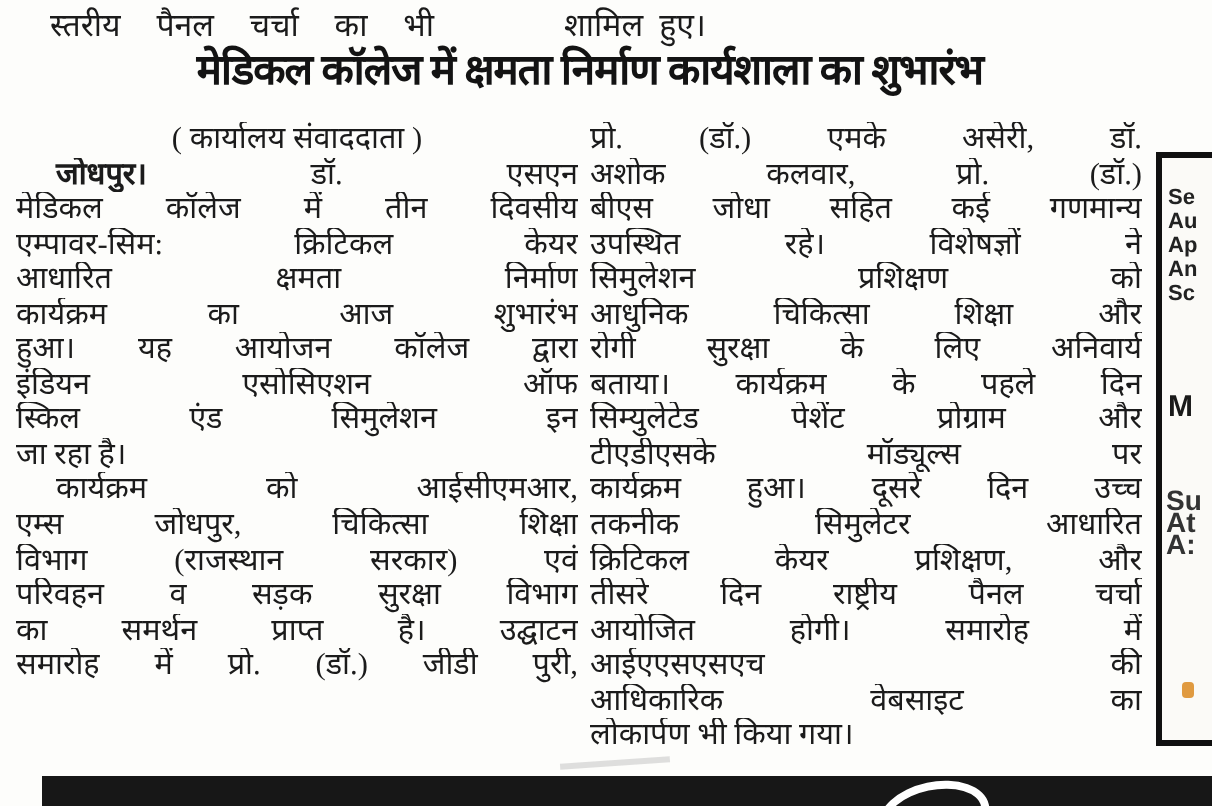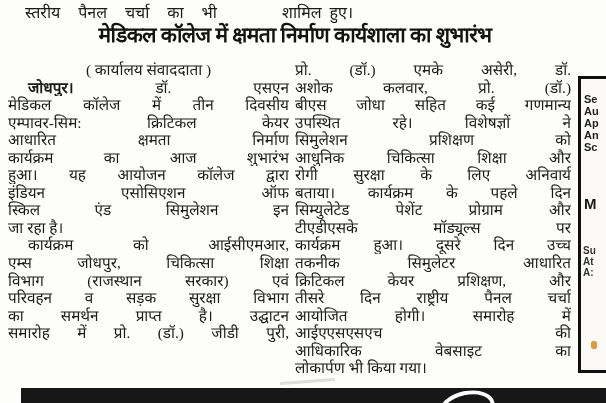--- a/index.html
+++ b/index.html
@@ -46,21 +46,21 @@
   .side-box .top-lines{
     position:absolute;top:14px;left:3px;
     font-size:11px;font-weight:bold;line-height:12px;color:#222;
   }
   .side-box .big-letter{
     position:absolute;top:116px;left:3px;
     font-size:15px;font-weight:bold;color:#1a1a1a;
   }
   .side-box .mid-lines{
     position:absolute;top:166px;left:2px;
-    font-size:10px;font-weight:bold;line-height:11px;color:#333;
+    font-size:14px;font-weight:bold;line-height:11px;color:#333;
   }
   .side-box .accent-mark{
     position:absolute;top:262px;left:10px;width:6px;height:8px;
     border-radius:2px;
   }
   
   .bottom-bar{
     position:absolute;left:21px;top:388px;width:585px;height:15px;
     overflow:hidden;
   }

